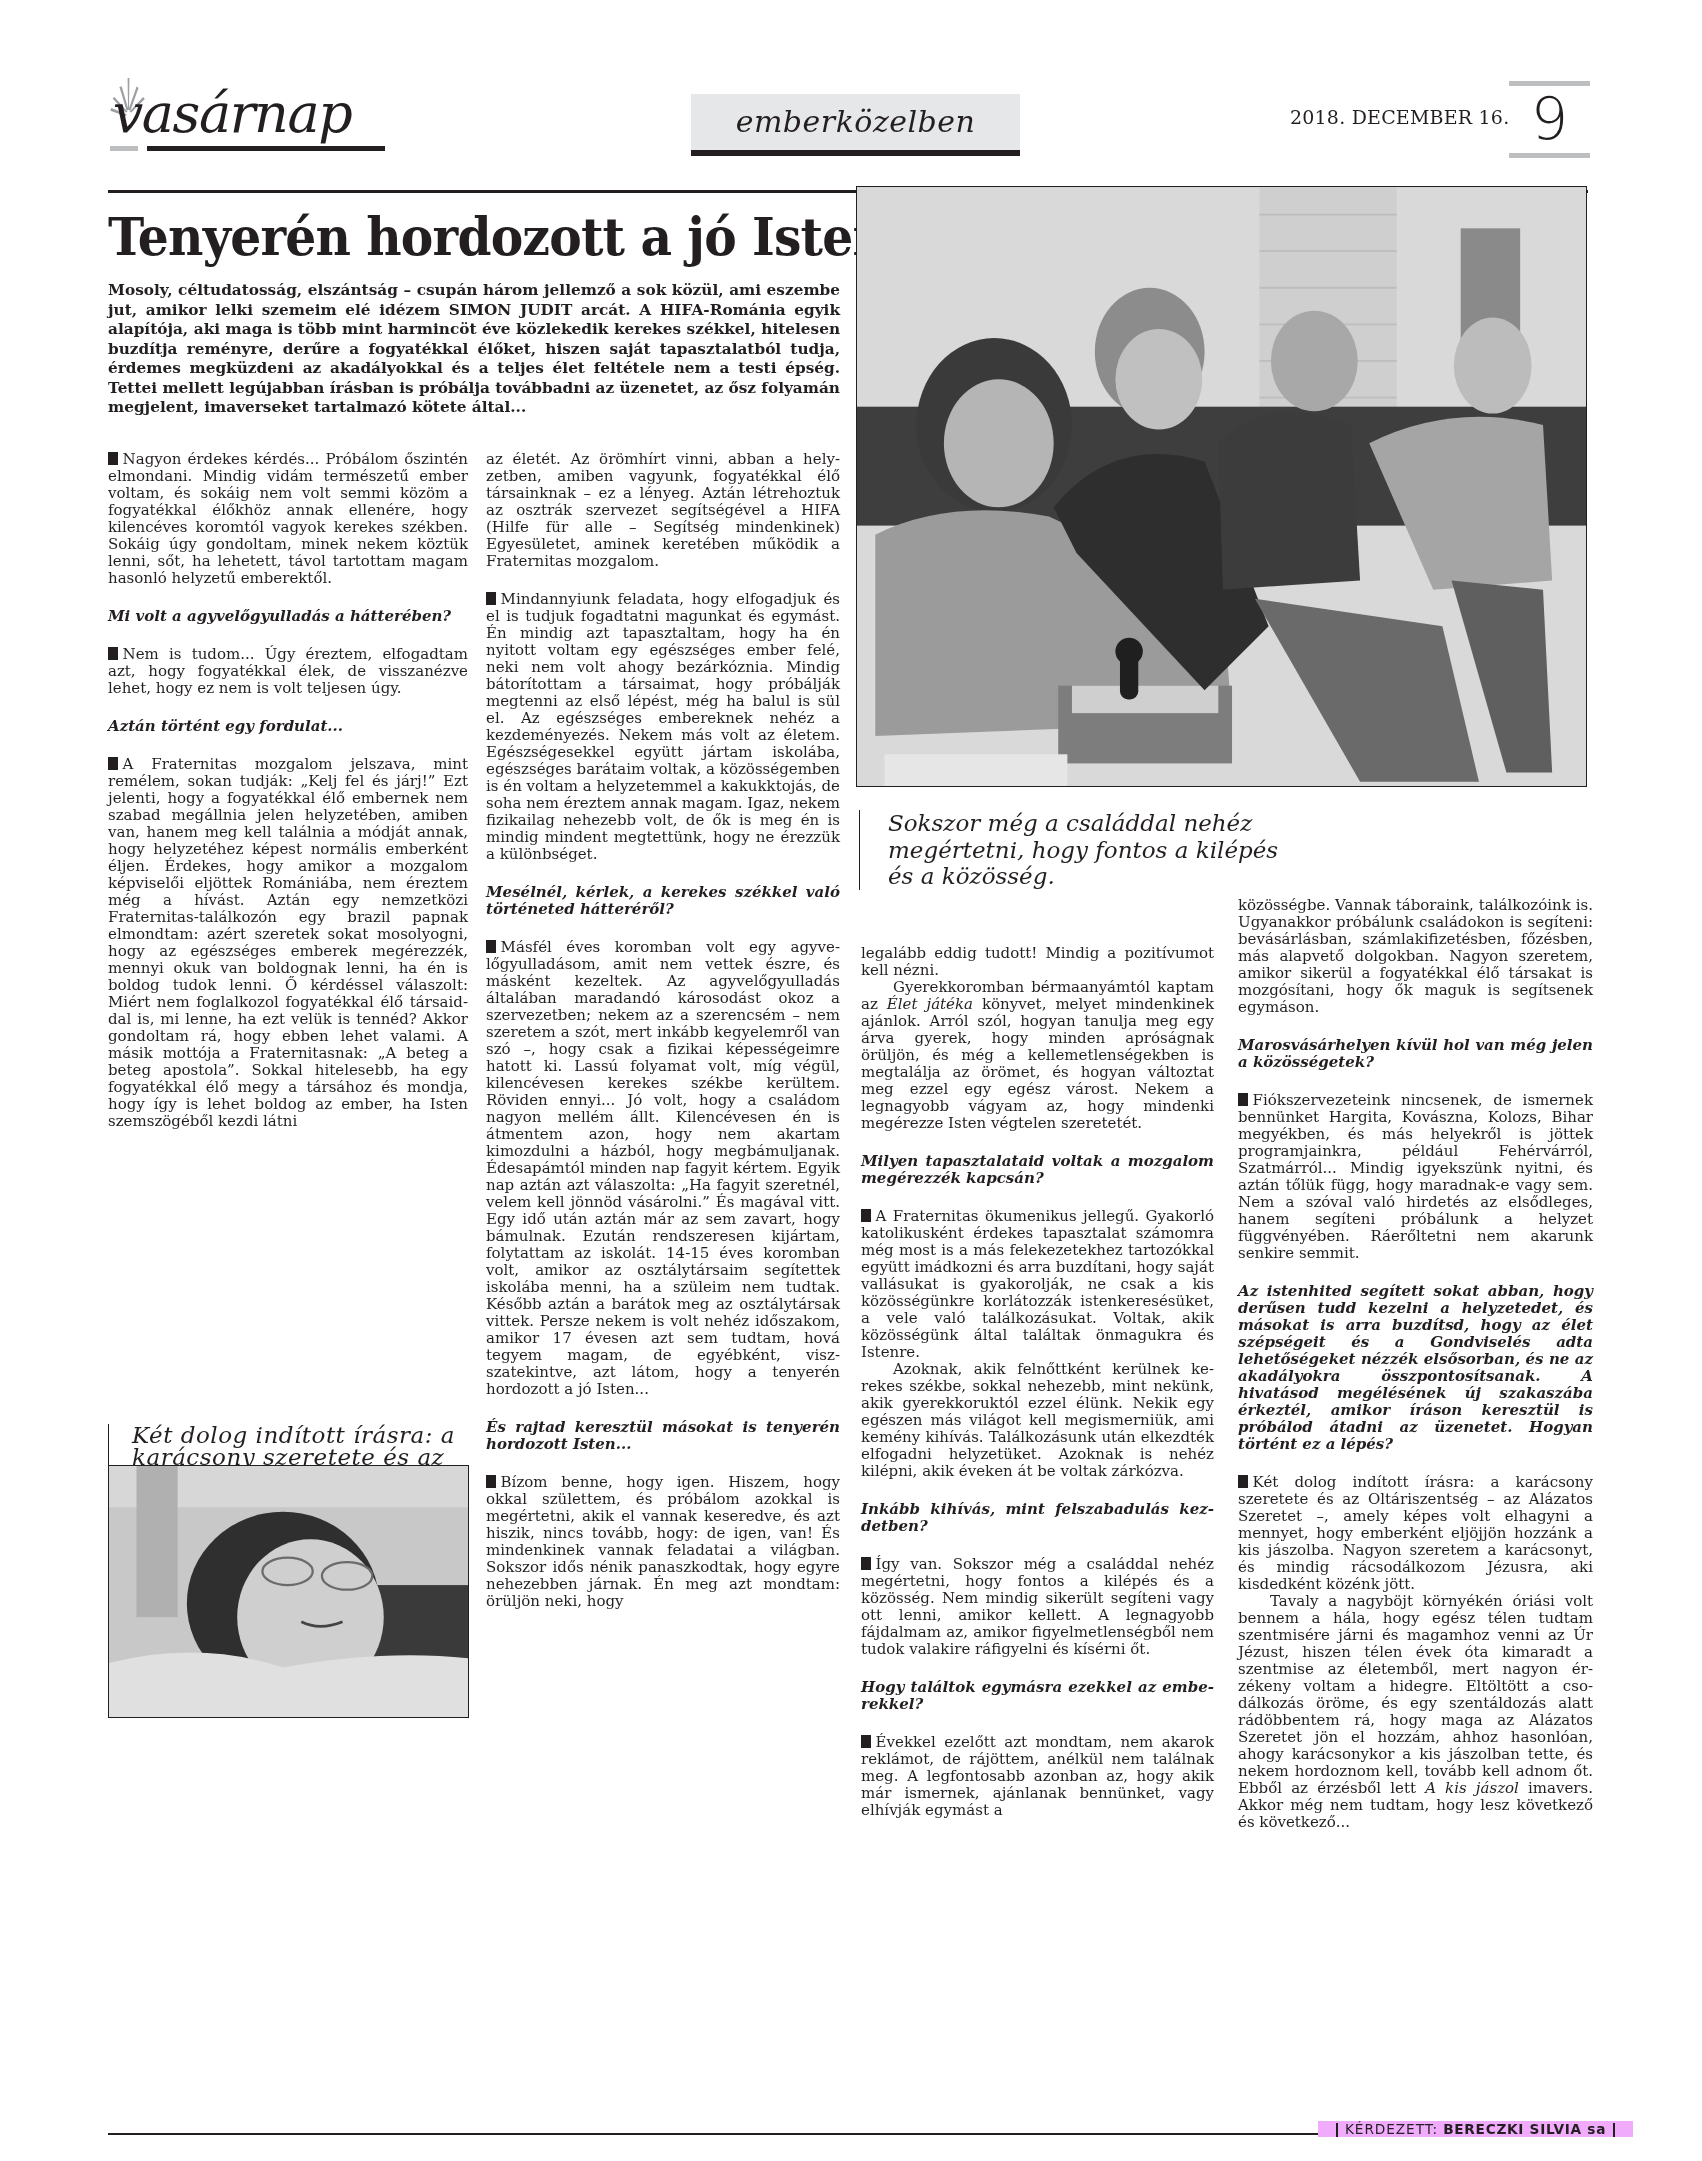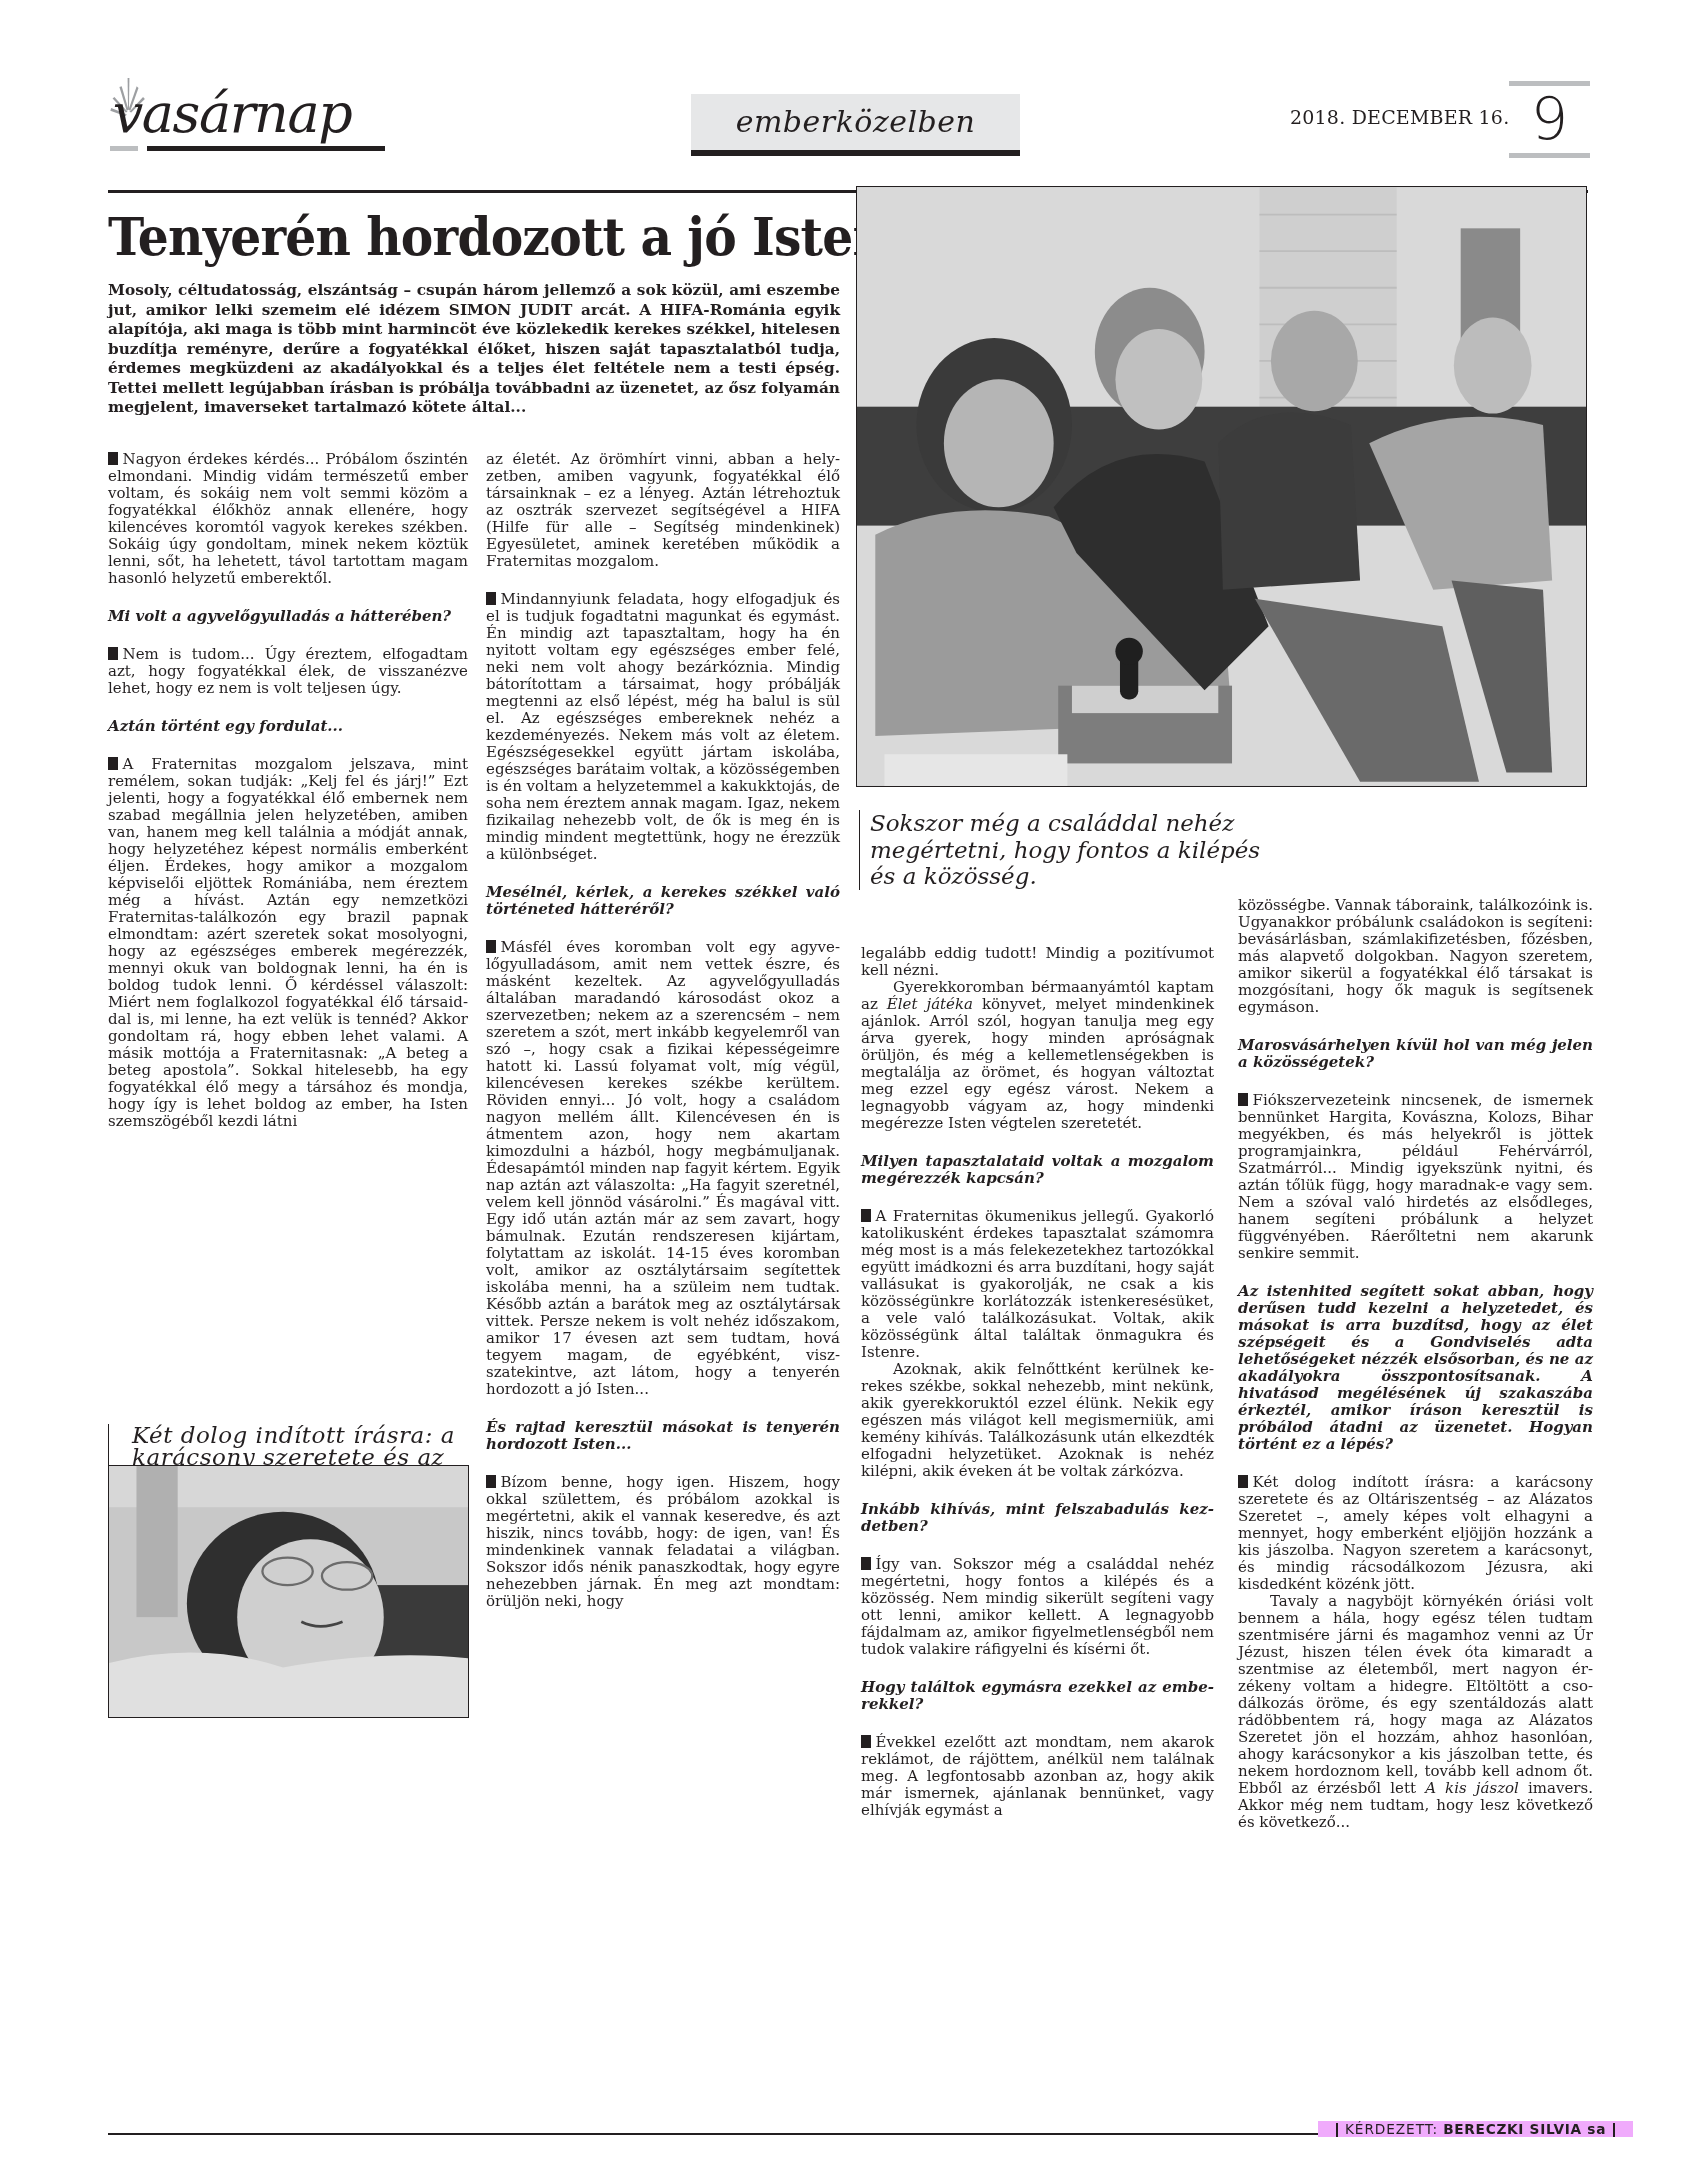--- a/index.html
+++ b/index.html
@@ -29,21 +29,21 @@
   .a { margin:0 0 21px 0 !important; }
   .a.tight { margin-bottom:0 !important; }
   .indent { text-indent:32px; }
   .sq { display:inline-block; width:10px; height:13px; background:#231f20; margin-right:4.6px; vertical-align:-0.9px; }
   .c1 { left:108px; top:451px; width:360px; }
   .c2 { left:486px; top:451px; width:354px; }
   .c3 { left:861px; top:897px; width:353px;margin-top:48px; }
   .c4 { left:1238px; top:897px; width:355px; }
   
   .pq1 { left:108px; top:1423px; width:357px; height:34px; border-left:1.8px solid #231f20; padding-left:23px; font-style:italic; font-size:23px; line-height:22px; letter-spacing:0.5px; }
-  .pq2 { left:859px; top:810px; width:412px; border-left:1.8px solid #231f20; padding-left:10px; font-style:italic; font-size:23px; line-height:26.5px; }
+  .pq2 { left:859px; top:810px; width:412px; border-left:1.8px solid #231f20; padding-left:28px; font-style:italic; font-size:23px; line-height:26.5px; }
   
   .photo1 { left:108px; top:1465px; width:359px; height:251px; border:1.4px solid #231f20; overflow:hidden; background:#bcbcbc; }
   .photo2 { left:856px; top:186px; width:729px; height:599px; border:1.4px solid #231f20; overflow:hidden; background:#c4c4c4; }
   .bottom-rule { left:108px; top:2133px; width:1481px; height:1.8px; background:#231f20; }
   .byline { left:1318px; top:2121px; background:#f0abfc; padding:0 11px; font-family:"DejaVu Sans", sans-serif; font-size:13.7px; letter-spacing:0.9px; color:#231f20; }
   .byline b { font-weight:bold; letter-spacing:0.7px; }
   .byline .tick { display:inline-block; width:1.4px; height:13.7px; background:#231f20; vertical-align:middle; margin:0 7.3px; }
 </style>
 </head>
 <body>

